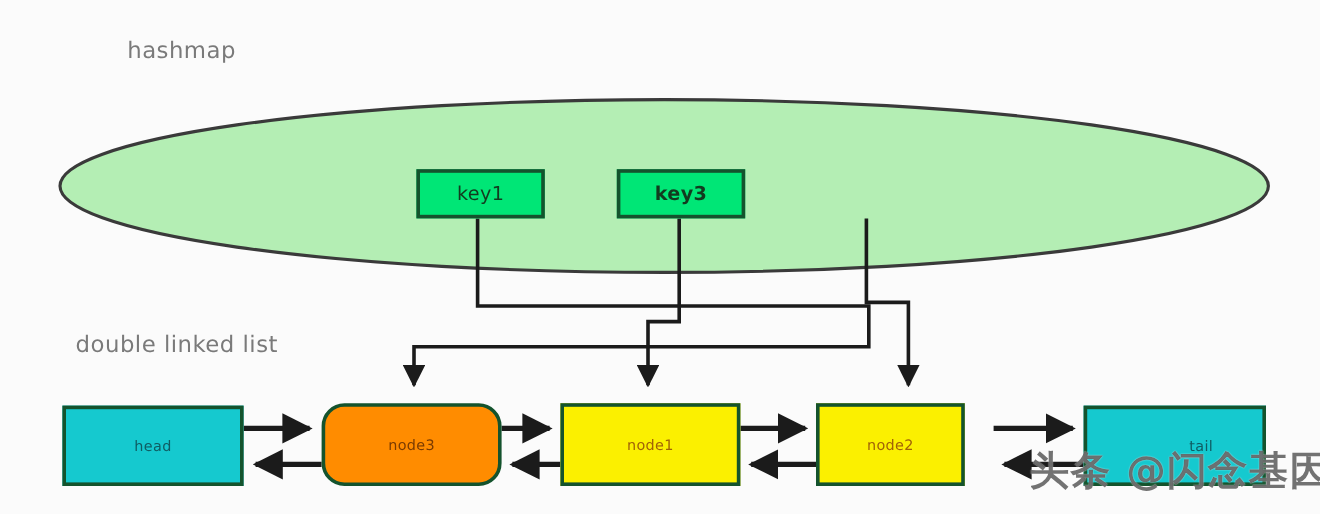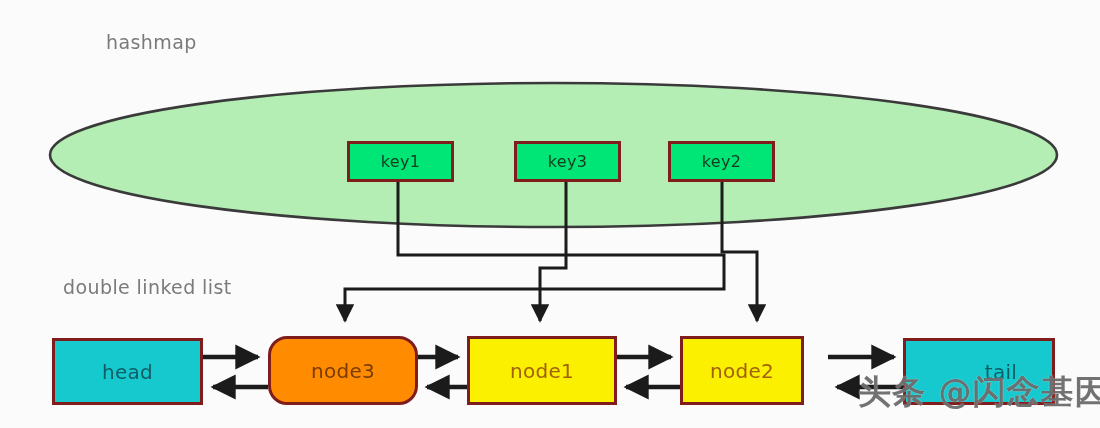--- a/index.html
+++ b/index.html
@@ -18,28 +18,28 @@
     color:#7a7a7a;
     font-size:19px;
     letter-spacing:.4px;
     white-space:nowrap;
   }
   #lbl-hashmap{left:106px;top:31px;}
   #lbl-dll{left:63px;top:276px;}
   .box{
     position:absolute;
     box-sizing:border-box;
-    border:3px solid #7f1d1d;
+    border:3px solid #14532d;
     display:flex;align-items:center;justify-content:center;
     font-size:16px;
     letter-spacing:.3px;
     white-space:nowrap;
   }
   .keybox{background:#00e676;color:#123b1f;font-size:16px;}
-  .nodebox{font-size:20px;}
+  .nodebox{font-size:12px;}
   .c-head,.c-tail{background:#15c9cf;color:#0f5d63;}
   .c-orange{background:#ff8c00;color:#7a3b00;}
   .c-yellow{background:#fbf000;color:#a16207;}
   #watermark{
     position:absolute;left:858px;top:370px;
     font-size:33px;font-weight:bold;
     color:rgba(60,60,60,.72);
     letter-spacing:1px;white-space:nowrap;
     font-family:"DejaVu Sans","Liberation Sans",sans-serif;
     text-shadow:0 0 1px rgba(255,255,255,.9);
@@ -86,22 +86,21 @@
 
       <path d="M 828 357 L 894 357" marker-end="url(#ahd)"></path>
       <path d="M 903 387 L 837 387" marker-end="url(#ahd)"></path>
     </g>
   </svg>
 
   <div class="lbl" id="lbl-dll">double linked list</div>
   <div class="lbl" id="lbl-hashmap">hashmap</div>
 
   <div class="box keybox" style="left:347px;top:141px;width:107px;height:41px;">key1</div>
-  <div class="box keybox" style="left:514px;top:141px;width:107px;height:41px;">key3</div>
-  <div class="box keybox" style="left:668px;top:141px;width:107px;height:41px;">key2</div>
+  <div class="box keybox" style="left:514px;top:141px;width:107px;height:41px;font-weight:bold;">key3</div>
 
   <div class="box nodebox c-head" style="left:52px;top:338px;width:151px;height:67px;">head</div>
   <div class="box nodebox c-orange" style="left:268px;top:336px;width:150px;height:69px;border-radius:19px;">node3</div>
   <div class="box nodebox c-yellow" style="left:467px;top:336px;width:150px;height:69px;">node1</div>
   <div class="box nodebox c-yellow" style="left:680px;top:336px;width:124px;height:69px;">node2</div>
   <div class="box nodebox c-tail" style="left:903px;top:338px;width:152px;height:67px;padding-left:44px;">tail</div>
 
   <div id="watermark">头条 @闪念基因</div>
 
 </div>

